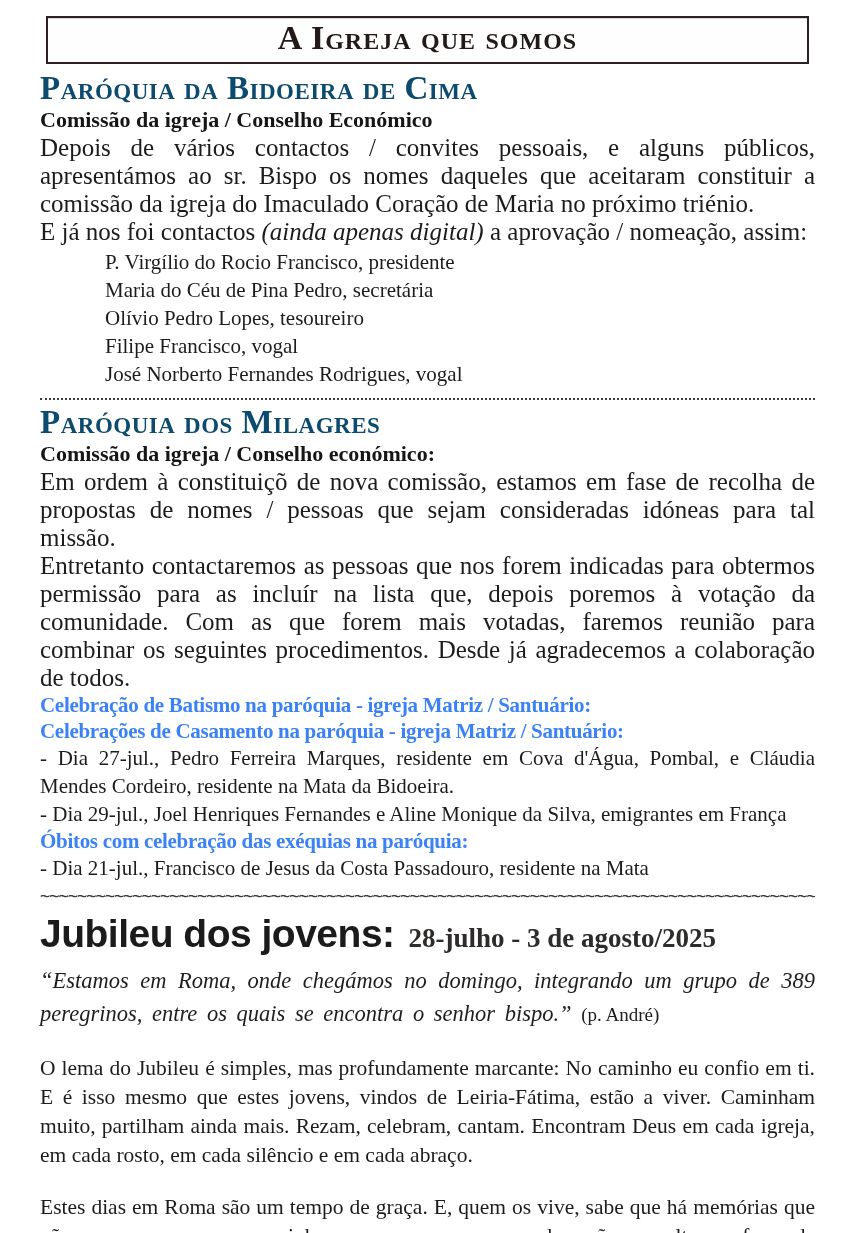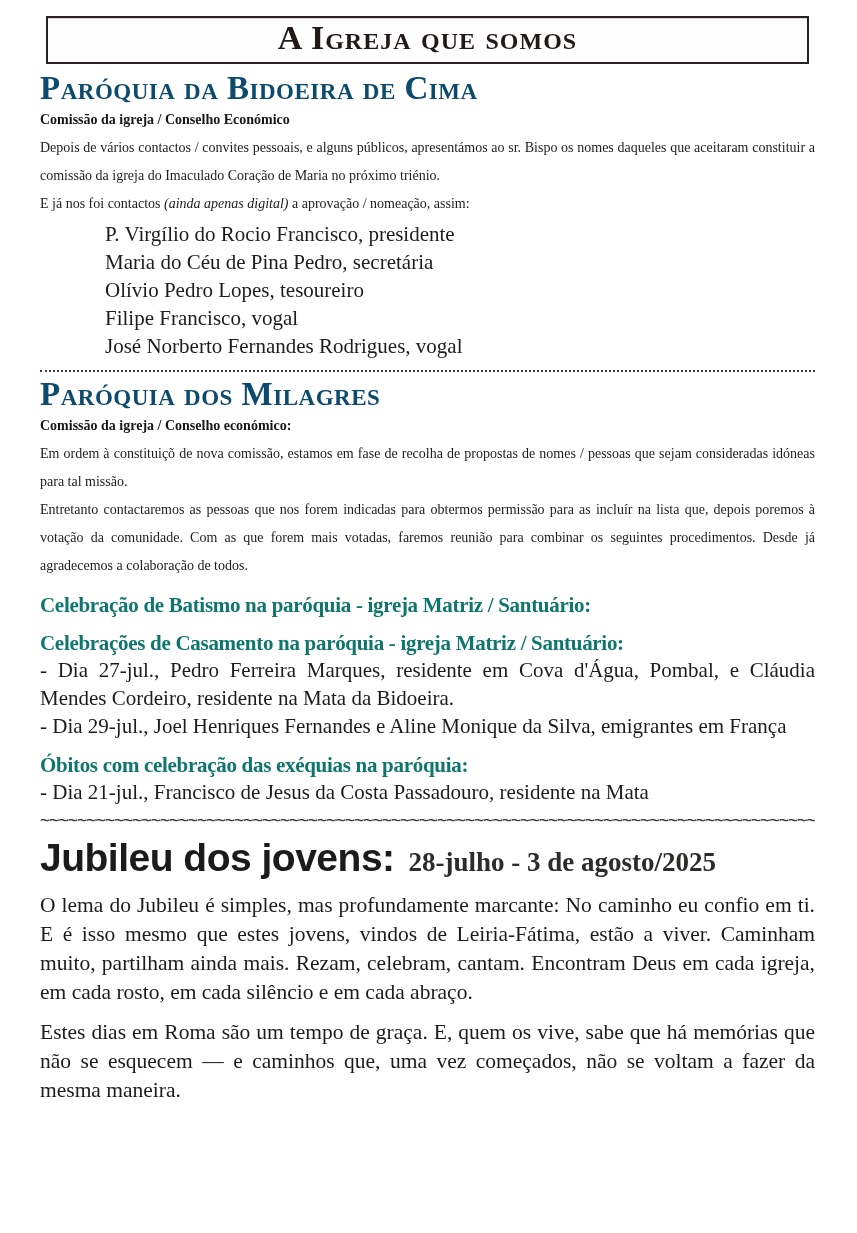--- a/index.html
+++ b/index.html
@@ -39,47 +39,46 @@
     font-variant: small-caps;
     font-weight: bold;
     font-size: 33px;
     line-height: 32px;
     color: #0c4a6e;
     letter-spacing: 0.5px;
     margin: 2px 0 1px 0;
   }
   .sub-heading {
     font-weight: bold;
-    font-size: 14px;
+    font-size: 22px;
     line-height: 29px;
     color: #161616;
   }
   .body-text {
-    font-size: 14px;
+    font-size: 25px;
     line-height: 28px;
     text-align: justify;
   }
   .body-text .italic { font-style: italic; }
   .members {
     margin: 2px 0 6px 65px;
     font-size: 21px;
     line-height: 28px;
   }
   .dotted-sep {
     border-bottom: 2.5px dotted #3c3c3c;
     height: 2px;
     margin: 8px 0 6px 0;
   }
   .event-heading {
     font-weight: bold;
     font-size: 21px;
     line-height: 26px;
     letter-spacing: -0.3px;
-    margin-top: 12px;
-    color: #0f766e;
+    color: #3b82f6;
     font-family: Liberation Serif, serif;
   }
   .event-item {
     font-size: 21px;
     line-height: 28px;
     text-align: justify;
   }
   .wavy-sep {
     font-family: "DejaVu Sans Mono", monospace;
     font-size: 17px;
@@ -118,21 +117,21 @@
   }
   .quote .attr {
     font-style: normal;
     font-size: 19px;
     word-spacing: 0;
   }
   .jub-para {
     font-size: 21.5px;
     line-height: 29px;
     text-align: justify;
-    margin-top: 11px;
+    margin-top: 23px;
   }
 </style>
 </head>
 <body>
 
 <div class="page">
 
   <div class="title-box">
     <span class="title">A Igreja que somos</span>
   </div>
@@ -169,17 +168,18 @@
     <div class="event-item">- Dia 21-jul., Francisco de Jesus da Costa Passadouro, residente na Mata</div>
   </div>
 
   <div class="wavy-sep">~~~~~~~~~~~~~~~~~~~~~~~~~~~~~~~~~~~~~~~~~~~~~~~~~~~~~~~~~~~~~~~~~~~~~~~~~~~~~~~~~~~~~~~~~~</div>
 
   <div>
     <div class="jubilee-title-row">
       <span class="jubilee-title">Jubileu dos jovens:</span>
       <span class="jubilee-date">28-julho - 3 de agosto/2025</span>
     </div>
+    <div class="quote"><span>“Estamos em Roma, onde chegámos no domingo, integrando um grupo de 389 peregrinos, entre os quais se encontra o senhor bispo.” </span><span class="attr">(p. André)</span></div>
     <div class="jub-para">O lema do Jubileu é simples, mas profundamente marcante: No caminho eu confio em ti. E é isso mesmo que estes jovens, vindos de Leiria-Fátima, estão a viver. Caminham muito, partilham ainda mais. Rezam, celebram, cantam. Encontram Deus em cada igreja, em cada rosto, em cada silêncio e em cada abraço.</div>
     <div class="jub-para">Estes dias em Roma são um tempo de graça. E, quem os vive, sabe que há memórias que não se esquecem — e caminhos que, uma vez começados, não se voltam a fazer da mesma maneira.</div>
   </div>
 
 </div>
 
 </body></html>

